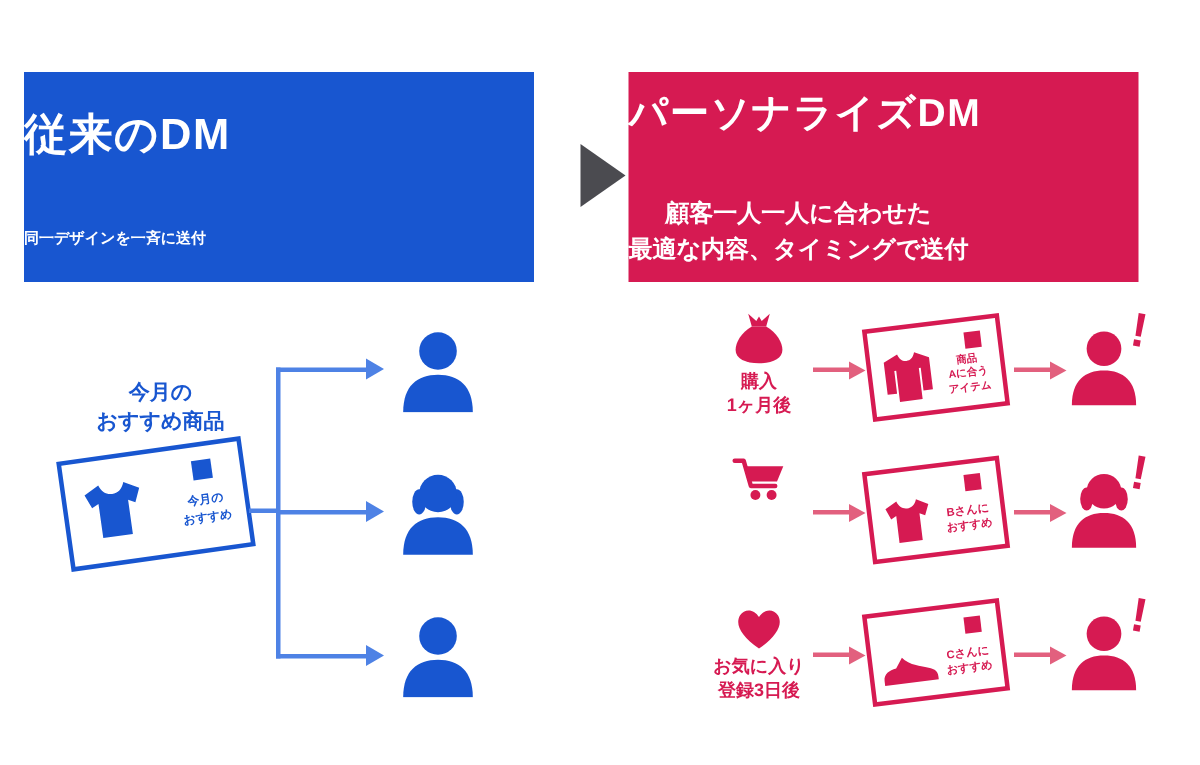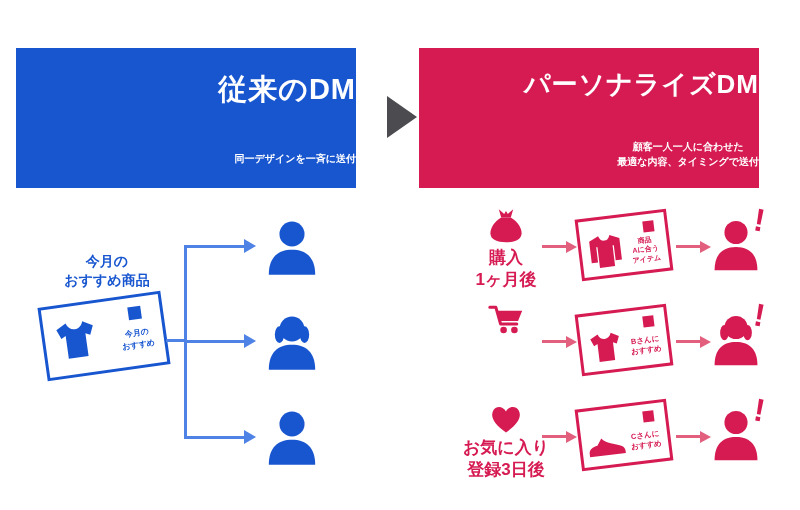--- a/index.html
+++ b/index.html
@@ -8,27 +8,27 @@
     --red:#d61a52;
     --red-line:#e2607e;
     --gray:#4b4b50;
   }
   *{margin:0;padding:0;box-sizing:border-box;}
   body{background:#fff;font-family:"Liberation Sans","DejaVu Sans",sans-serif;}
   #canvas{position:relative;width:800px;height:510px;background:#fff;overflow:hidden;}
 
   
   .hdr{position:absolute;top:48px;height:140px;width:340px;display:flex;flex-direction:column;
-       align-items:flex-end;justify-content:center;color:#fff;text-align:center;gap:30px;}
+       align-items:flex-start;justify-content:center;color:#fff;text-align:center;gap:30px;}
   #hdr-left{left:16px;background:var(--blue);}
   #hdr-right{left:419px;background:var(--red);}
   .hdr-title{font-size:29px;font-weight:800;letter-spacing:1px;}
   #hdr-right .hdr-title{font-size:26px;}
   .hdr-sub{font-size:10px;font-weight:700;margin-top:12px;}
-  #hdr-right .hdr-sub{font-size:10px;margin-top:8px;line-height:1.5;font-family:Liberation Mono, monospace;}
+  #hdr-right .hdr-sub{font-size:16px;margin-top:8px;line-height:1.5;}
 
   
   #divider-arrow{position:absolute;left:387px;top:96px;width:0;height:0;
     border-top:21px solid transparent;border-bottom:21px solid transparent;
     border-left:30px solid var(--gray);}
 
   
   #left-label{position:absolute;left:45px;top:252px;width:124px;text-align:center;
     color:var(--blue);font-weight:800;font-size:14px;line-height:1.35;}
   #left-card{position:absolute;left:42px;top:299px;width:124px;height:74px;background:#fff;
@@ -43,21 +43,21 @@
   .btri{position:absolute;width:0;height:0;border-top:7px solid transparent;
     border-bottom:7px solid transparent;border-left:12px solid var(--blue-line);}
 
   .person{position:absolute;color:var(--blue);}
   .person svg{display:block;}
 
   
   .prow{position:absolute;left:456px;width:334px;height:96px;}
   .trig-icon{position:absolute;left:32px;top:8px;width:36px;height:36px;color:var(--red);}
   .trig-text{position:absolute;left:0px;top:47px;width:100px;text-align:center;color:var(--red);
-    font-weight:800;font-size:17px;line-height:1.3;}
+    font-weight:800;font-size:12px;line-height:1.3;}
   .rline{position:absolute;background:var(--red-line);height:3px;top:45px;width:24px;}
   .rtri{position:absolute;width:0;height:0;border-top:6px solid transparent;
     border-bottom:6px solid transparent;border-left:11px solid var(--red-line);top:41px;}
   .rl1{left:86px;} .rt1{left:110px;}
   .rl2{left:220px;} .rt2{left:244px;}
   .rcard{position:absolute;left:122px;top:14px;width:92px;height:62px;background:#fff;
     border:3px solid var(--red);transform:rotate(-7deg);}
   .rcard .cicon{position:absolute;color:var(--red);}
   .rcard .sq{position:absolute;left:64px;top:7px;width:11px;height:11px;background:var(--red);}
   .rcard .ctext{position:absolute;text-align:center;color:var(--red);font-weight:800;line-height:1.35;}

